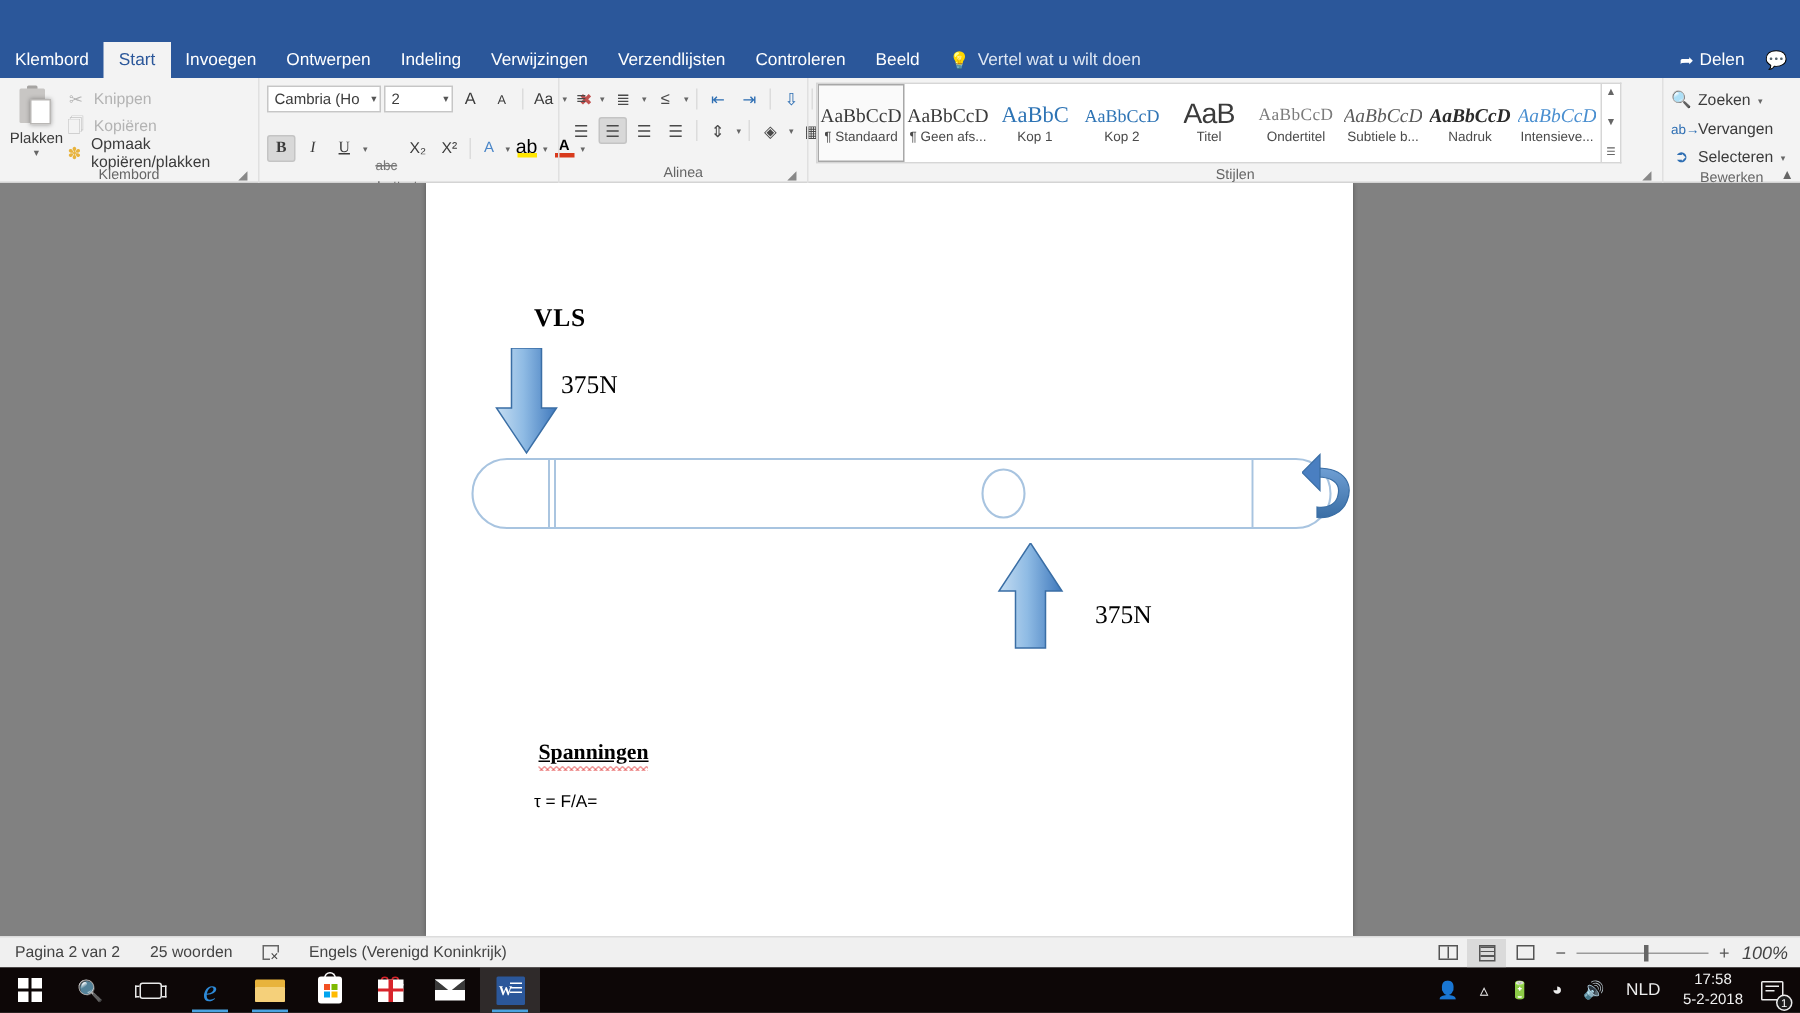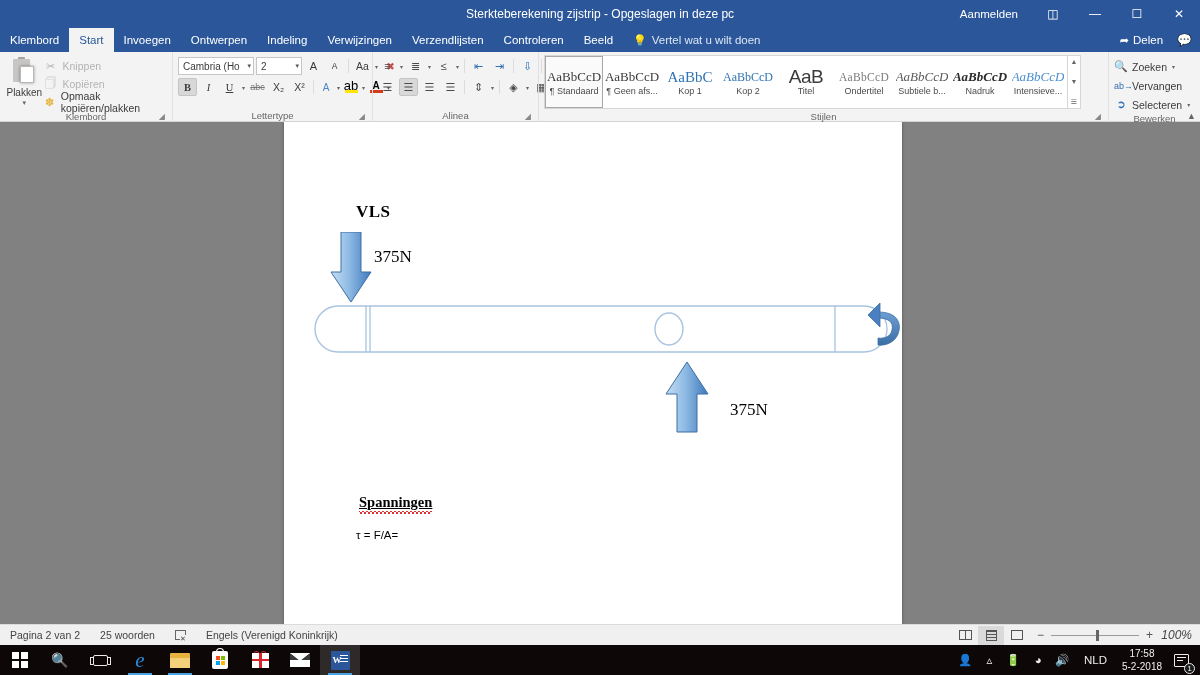--- a/index.html
+++ b/index.html
@@ -120,21 +120,21 @@
   .combo.fontname { width: 76px; }
   .combo.fontsize { width: 46px; gap: 26px; }
   .fbtn {
     min-width: 19px; height: 18px; display: flex; align-items: center; justify-content: center;
     font-size: 10.5px; color: #3b3b3b; border: 1px solid transparent; border-radius: 2px;
   }
   .fbtn.on { background: #d8d8d8; border-color: #c4c4c4; }
   .fbtn.bold { font-weight: bold; font-family: "Liberation Serif", serif; }
   .fbtn.ital { font-style: italic; font-family: "Liberation Serif", serif; }
   .fbtn.und { text-decoration: underline; font-family: "Liberation Serif", serif; }
-  .fbtn.strike { text-decoration: line-through; font-size: 9px; color: #777; }
+  .fbtn.strike { text-decoration: line-through; font-size: 9px; color: #777; margin-top: 23px; }
   .fbtn.grow { font-size: 11px; }
   .fbtn.shrink { font-size: 8.5px; }
   .caretmini { font-size: 6px; color: #666; padding: 0 1px; }
   .sep { width: 1px; height: 14px; background: #dcdcdc; margin: 0 2px; }
   .colorbtn { display: flex; flex-direction: column; align-items: center; justify-content: center; height: 18px; min-width: 16px; }
   .colorbtn .gl { font-size: 10px; line-height: 9px; }
   .colorbtn .bar { width: 13px; height: 3px; }
   .bar.yellow { background: #ffe600; }
   .bar.red { background: #d83a1c; }
 
@@ -316,28 +316,20 @@
     background: #1b1b1b; border: 1px solid #ececec; color: #fff; font-size: 7.5px;
     display: flex; align-items: center; justify-content: center;
   }
 </style>
 </head>
 <body>
 
 <div id="app">
 
   <div class="titlebar">
-    <div class="title-center">Sterkteberekening zijstrip  -  Opgeslagen in deze pc</div>
-    <div class="title-right">
-      <span class="signin">Aanmelden</span>
-      <span class="tb-btn">◫</span>
-      <span class="tb-btn">—</span>
-      <span class="tb-btn">☐</span>
-      <span class="tb-btn close">✕</span>
-    </div>
   </div>
 
   <div class="tabstrip">
     <div class="tab">Klembord</div>
     <div class="tab active">Start</div>
     <div class="tab">Invoegen</div>
     <div class="tab">Ontwerpen</div>
     <div class="tab">Indeling</div>
     <div class="tab">Verwijzingen</div>
     <div class="tab">Verzendlijsten</div>

